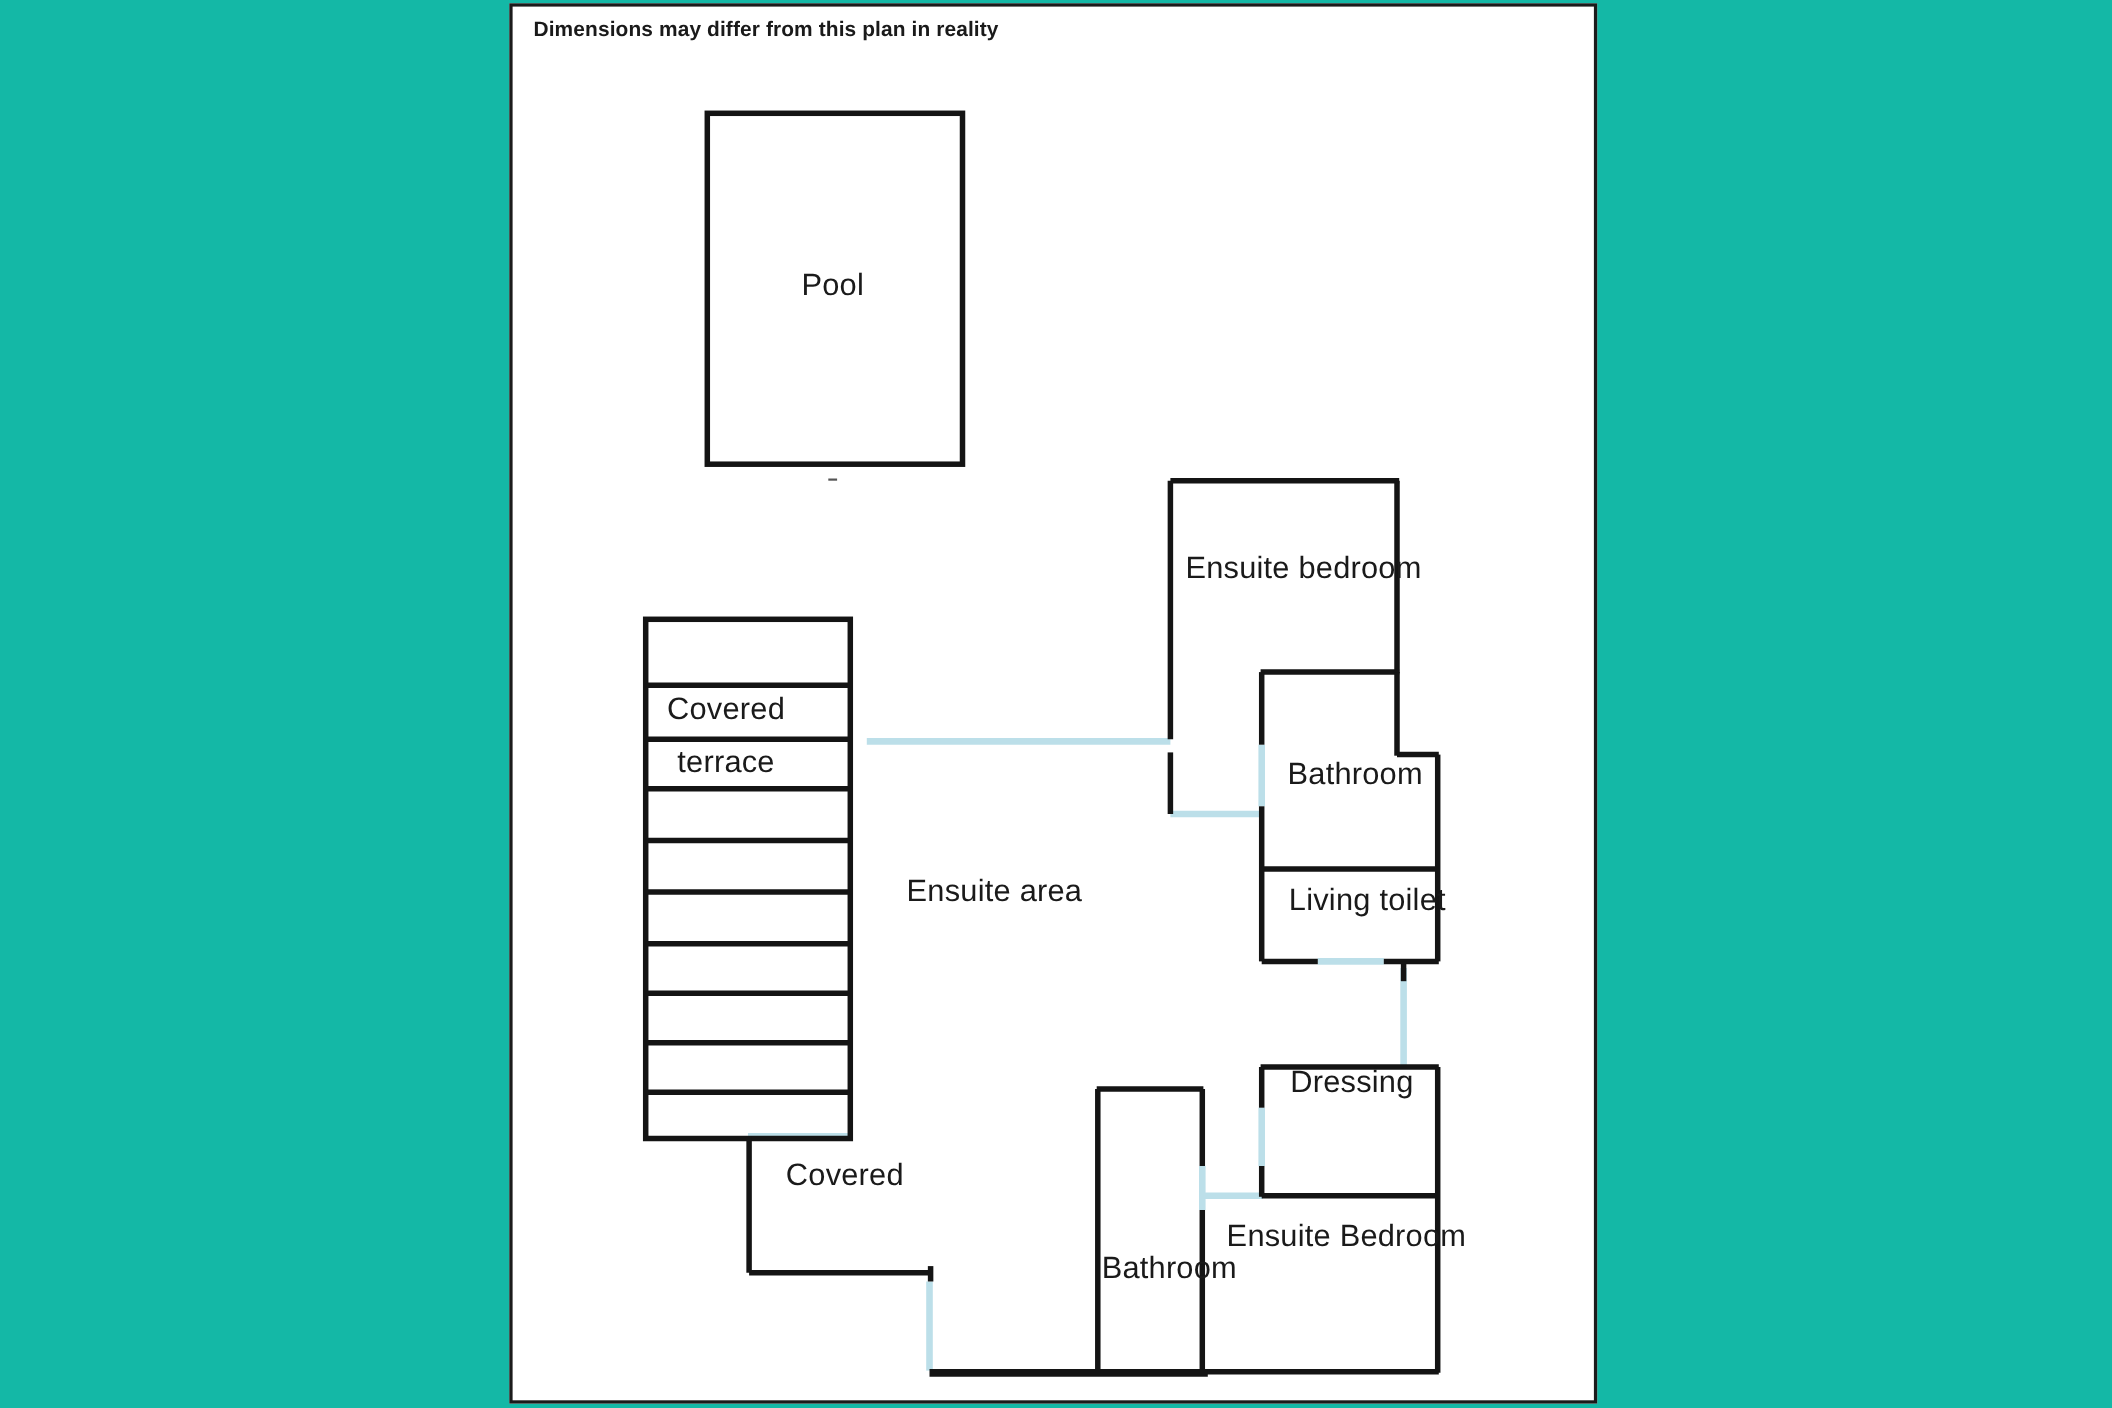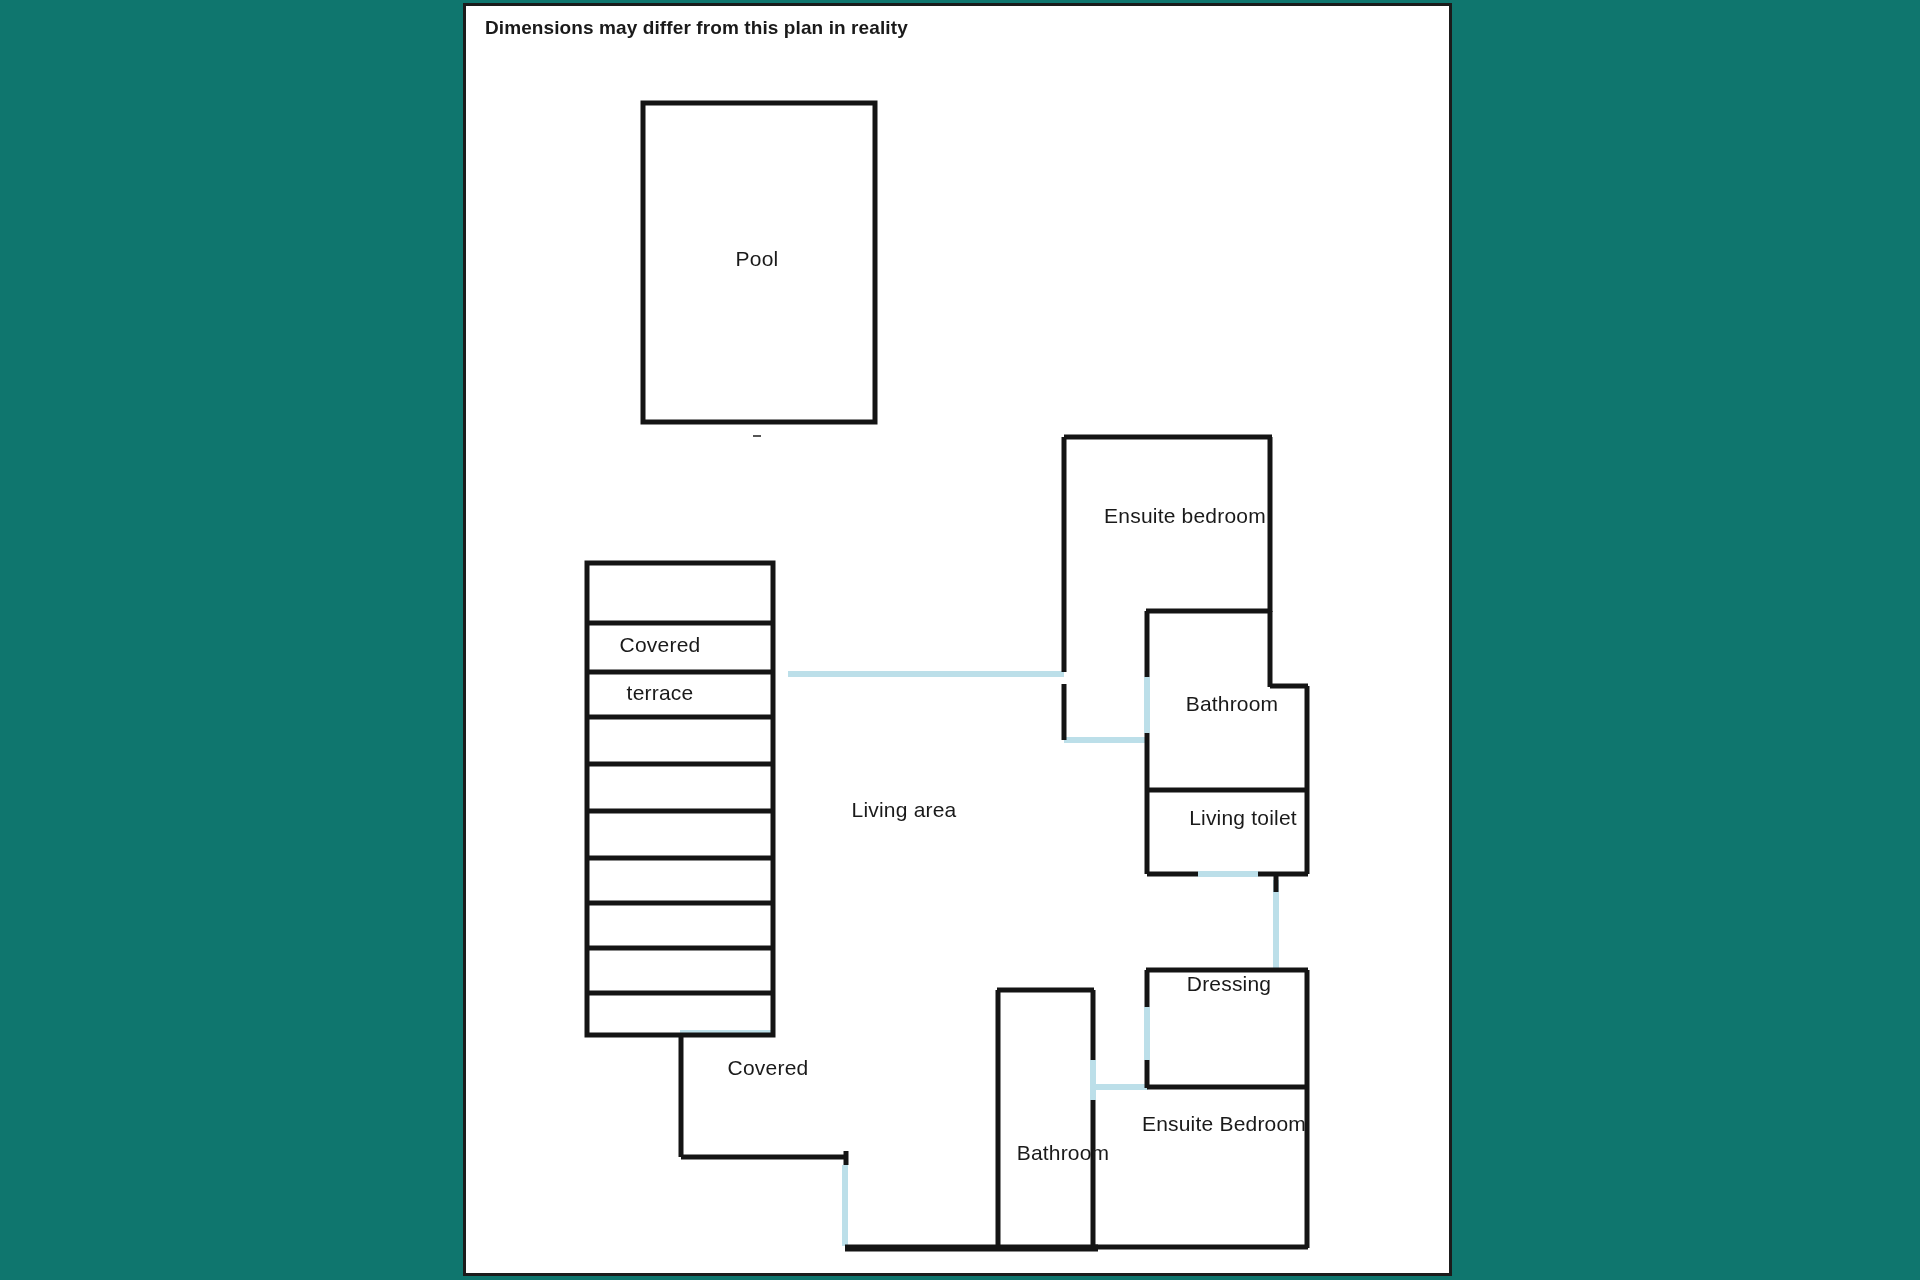--- a/index.html
+++ b/index.html
@@ -10,21 +10,21 @@
   body {
     width: 1920px;
     height: 1280px;
     font-family: "Liberation Sans", sans-serif;
     overflow: hidden;
   }
   #stage {
     position: relative;
     width: 1920px;
     height: 1280px;
-    background: #0f766e;
+    background: #14b8a6;
   }
   #page-frame {
     position: absolute;
     left: 463px;
     top: 3px;
     width: 989px;
     height: 1273px;
     border: 3px solid #1b1b1b;
     box-sizing: border-box;
     background: #ffffff;
@@ -41,21 +41,21 @@
   }
   .plan-svg {
     position: absolute;
     left: 0;
     top: 0;
     width: 1920px;
     height: 1280px;
   }
   .room-label {
     position: absolute;
-    font-size: 21px;
+    font-size: 28px;
     color: #1a1a1a;
     white-space: nowrap;
     transform: translate(-50%, -50%);
     letter-spacing: 0.2px;
   }
 </style>
 </head>
 <body>
 
 <div id="stage">
@@ -122,21 +122,21 @@
       </g>
     <g id="marks-layer">
         <line x1="753" y1="436" x2="761" y2="436" stroke="#555555" stroke-width="2" stroke-linecap="butt"></line>
       </g>
   </svg>
 
   <div id="labels-layer">
       <div class="room-label" style="left: 757px; top: 259px;">Pool</div>
       <div class="room-label" style="left: 660px; top: 645px;">Covered</div>
       <div class="room-label" style="left: 660px; top: 693px;">terrace</div>
-      <div class="room-label" style="left: 904px; top: 810px;">Living area</div>
+      <div class="room-label" style="left: 904px; top: 810px;">Ensuite area</div>
       <div class="room-label" style="left: 1185px; top: 516px;">Ensuite bedroom</div>
       <div class="room-label" style="left: 1232px; top: 704px;">Bathroom</div>
       <div class="room-label" style="left: 1243px; top: 818px;">Living toilet</div>
       <div class="room-label" style="left: 1229px; top: 984px;">Dressing</div>
       <div class="room-label" style="left: 1224px; top: 1124px;">Ensuite Bedroom</div>
       <div class="room-label" style="left: 1063px; top: 1153px;">Bathroom</div>
       <div class="room-label" style="left: 768px; top: 1068px;">Covered</div>
     </div>
 
 </div>

